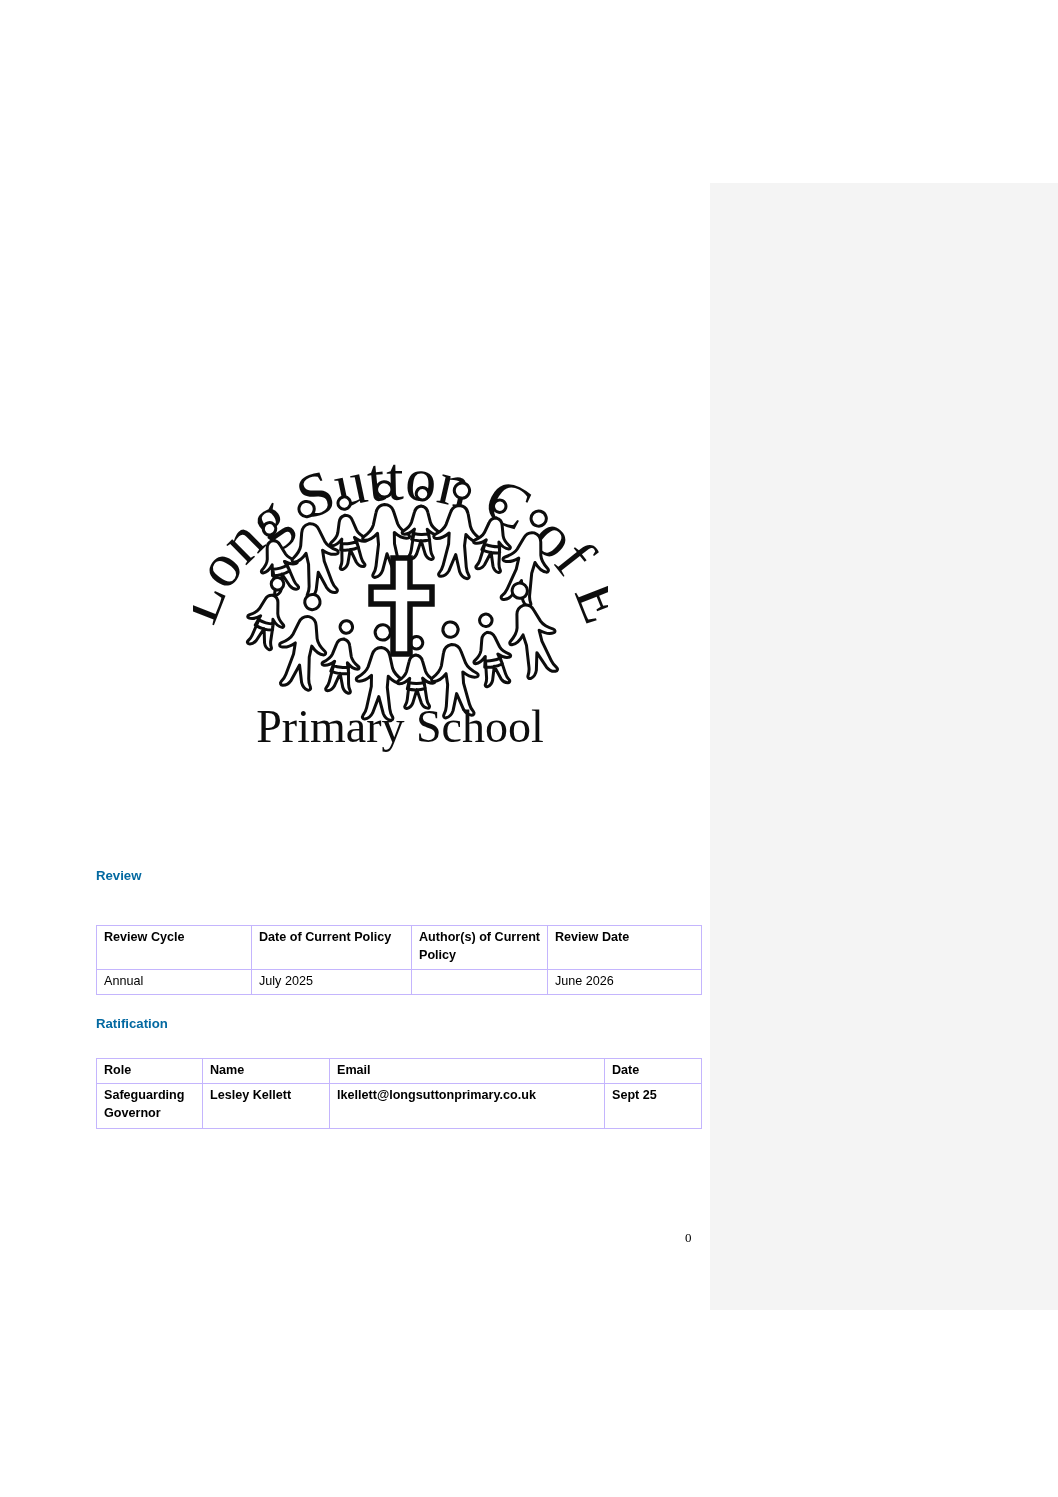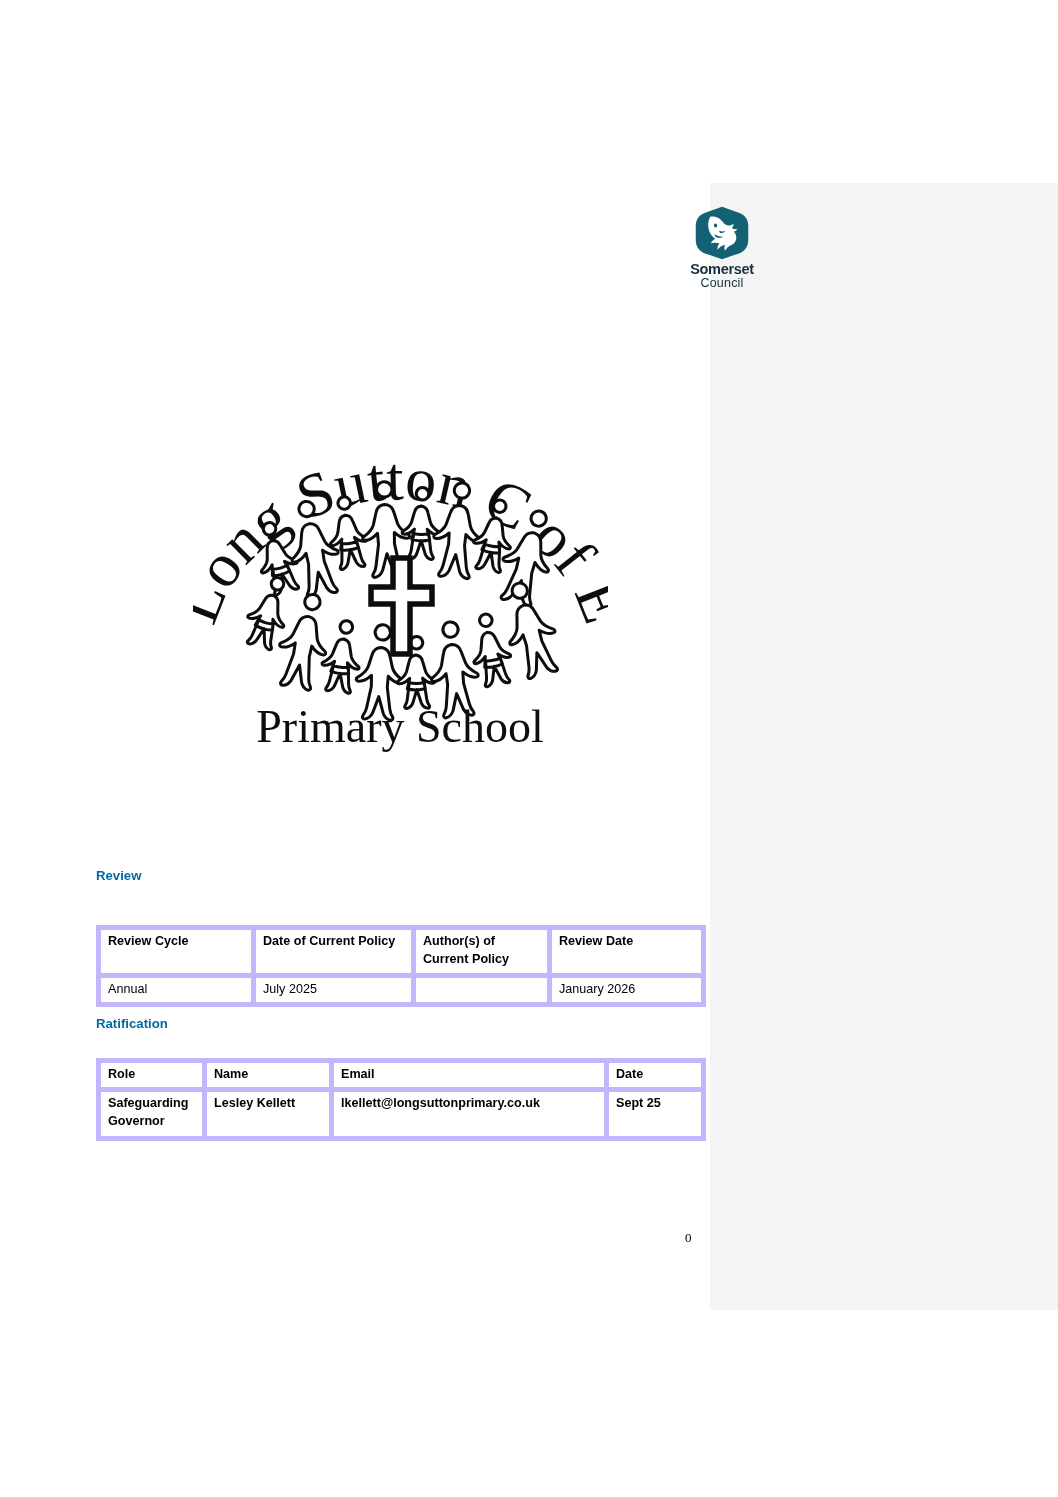--- a/index.html
+++ b/index.html
@@ -107,21 +107,21 @@
   
   table.doc-table {
     position: absolute;
     border-collapse: collapse;
     table-layout: fixed;
     font-family: "Liberation Sans", sans-serif;
     font-size: 12.6px;
     color: #000;
   }
   table.doc-table td, table.doc-table th {
-    border: 5px solid #c4b5fd;
+    border: 1px solid #c4b5fd;
     padding: 3px 6px 3px 7px;
     vertical-align: top;
     text-align: left;
     line-height: 1.42;
     font-weight: normal;
   }
   table.doc-table th {
     font-weight: bold;
   }
 
@@ -161,43 +161,20 @@
     color: #000;
   }
 </style>
 </head>
 <body>
 
 <div id="grey-panel"></div>
 
 <div id="page">
 
-  <div id="council-logo">
-    <svg class="badge" viewBox="0 0 64 64">
-      <path d="M32 2 L52 9 C58.5 11.5 62 17 62 24 L62 40 C62 47 58.5 52.5 52 55 L32 62 L12 55 C5.5 52.5 2 47 2 40 L2 24 C2 17 5.5 11.5 12 9 Z" fill="#136173"></path>
-      <g fill="#ffffff">
-        <path d="M18.5 13.5 C16 18 15.5 23.5 17 28.5 C18.2 32.6 20.8 36 24.2 38.6
-                 C22 39.8 20.2 41.6 19.2 43.8 C22.4 42.8 25.8 42.8 29 43.6
-                 C27.4 45.8 26.6 48.4 26.8 51 C29 48.2 32 46.2 35.4 45.4
-                 C34.6 47.6 34.6 50 35.4 52.2 C37 49.2 39.6 46.8 42.8 45.6
-                 C45.6 44.5 47.6 42 48.2 39 C48.8 36 47.8 32.8 45.6 30.6
-                 C47.2 30.1 48.6 29 49.4 27.5 C47.2 27.9 45 27.4 43.2 26.2
-                 C44.6 25 45.4 23.2 45.2 21.4 C43.4 23 41 23.8 38.6 23.4
-                 C36.4 23 34.5 21.7 33.3 19.8 C31.2 16.5 27.8 14.2 24 13.3
-                 C22.2 12.9 20.3 12.9 18.5 13.5 Z"></path>
-      </g>
-      <g fill="#136173">
-        <ellipse cx="24.6" cy="23.4" rx="1.9" ry="2.2"></ellipse>
-        <path d="M28.5 29.5 C31 30.5 33.8 30.6 36.3 29.8 C34.6 31.6 32.2 32.4 29.8 32 Z"></path>
-        <path d="M23.5 33.5 C26.5 35.5 30 36.5 33.5 36.2 C30.8 38 27.2 38 24.4 36.2 Z"></path>
-      </g>
-    </svg>
-    <span class="wordmark-top">Somerset</span>
-    <span class="wordmark-bottom">Council</span>
-  </div>
 
 
   <div id="school-crest">
     <svg viewBox="0 0 415 345" width="415" height="345">
       <defs>
         <path id="arcPath" d="M 22,205 A 190,160 0 0 1 393,205" fill="none"></path>
         <g id="fig-big">
           <path d="M0,-26 a7.6,7.6 0 1,1 0.01,0 M-0.6,-18.6
                    c-4.6,0.4 -7.8,3.4 -8.8,7.6
                    l-3.4,12.4 c-1.4,4.2 -6.2,8.6 -10.2,11.2
@@ -277,21 +254,21 @@
         <th>Date of Current Policy</th>
         <th>Author(s) of Current Policy</th>
         <th>Review Date</th>
       </tr>
     </thead>
     <tbody>
       <tr>
         <td>Annual</td>
         <td>July 2025</td>
         <td></td>
-        <td>January 2026</td>
+        <td>June 2026</td>
       </tr>
     </tbody>
   </table>
 
   <div class="section-heading" id="heading-ratification">Ratification</div>
 
   <table class="doc-table" id="ratification-table">
     <colgroup>
       <col class="r1">
         <col class="r2">

